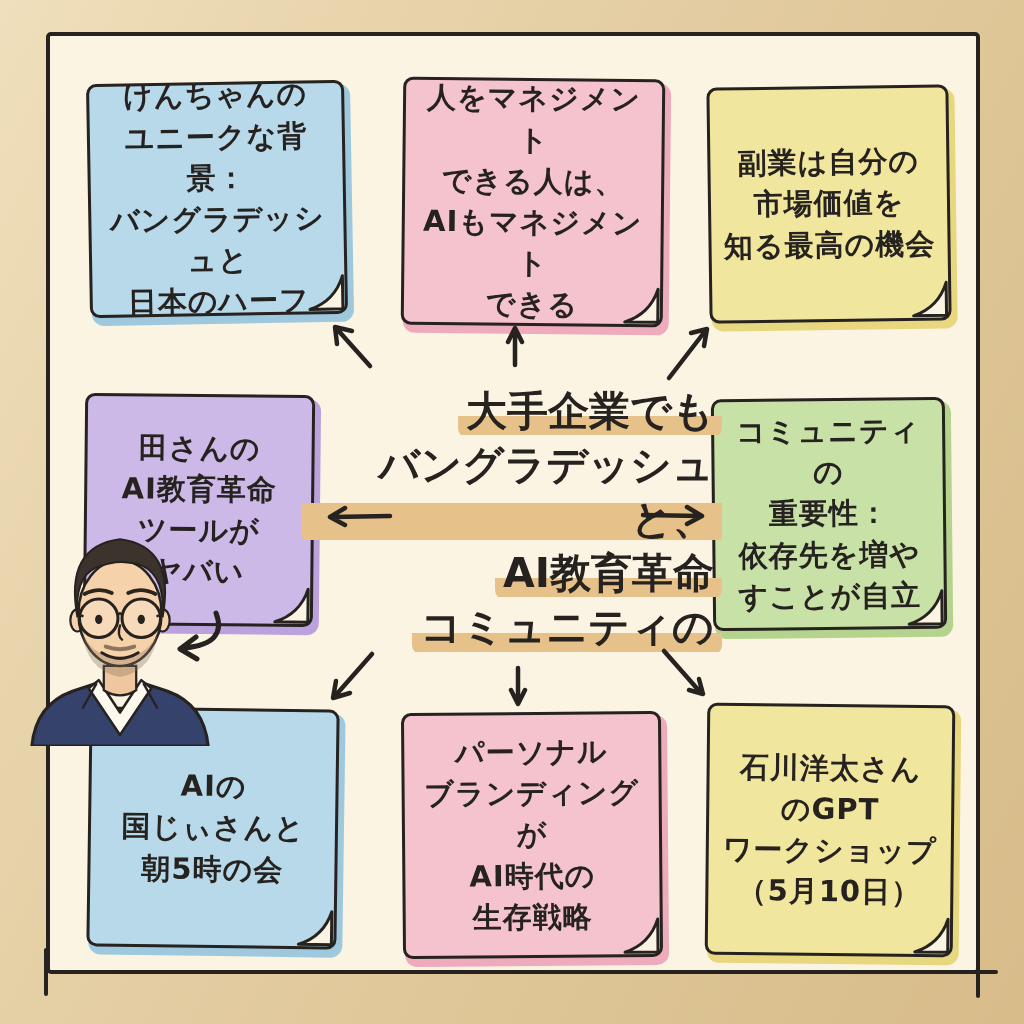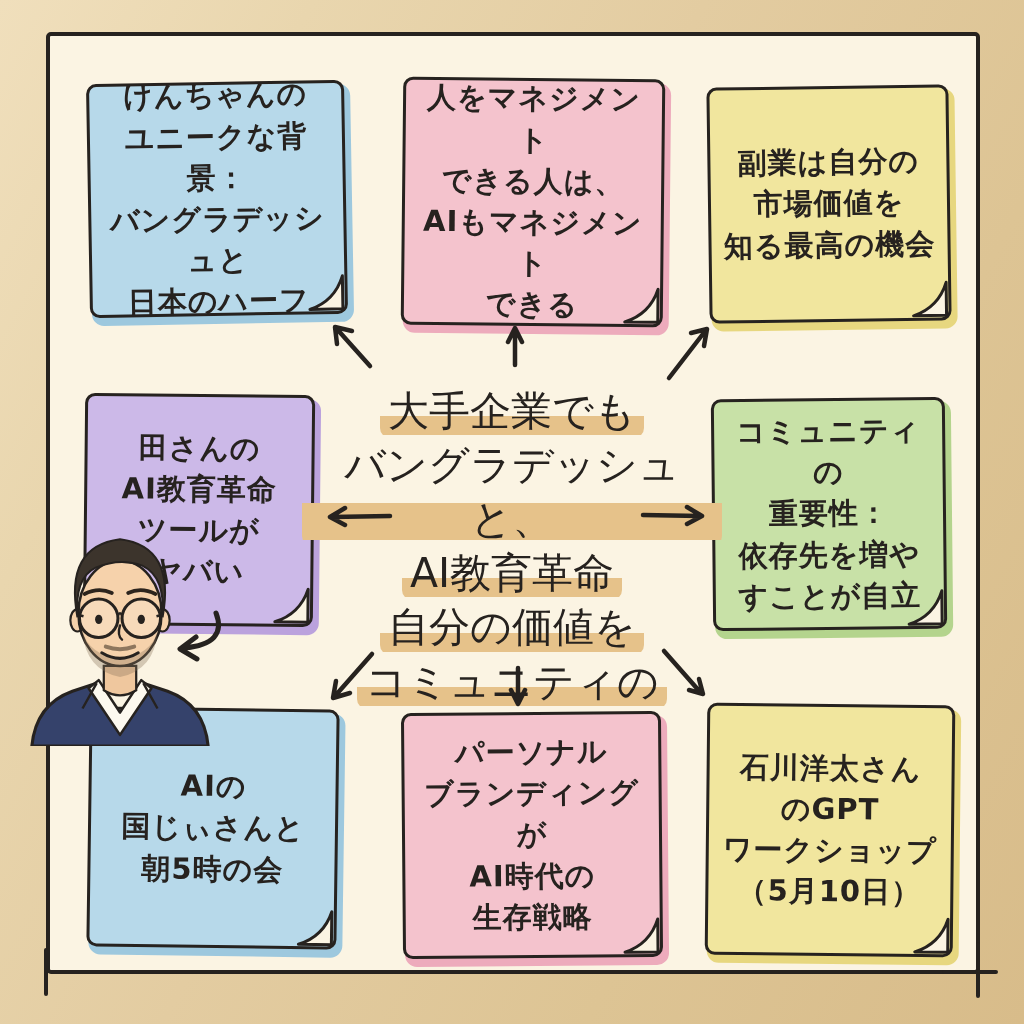--- a/index.html
+++ b/index.html
@@ -47,22 +47,22 @@
   .pos-tl{left:88px;top:82px;width:258px;height:234px;transform:rotate(-1deg);}
   .pos-tc{left:402px;top:78px;width:262px;height:248px;transform:rotate(0.6deg);}
   .pos-tr{left:708px;top:86px;width:242px;height:236px;transform:rotate(-0.8deg);}
   .pos-ml{left:84px;top:394px;width:230px;height:232px;transform:rotate(0.6deg);}
   .pos-mr{left:712px;top:398px;width:234px;height:232px;transform:rotate(-0.6deg);}
   .pos-bl{left:88px;top:708px;width:250px;height:240px;transform:rotate(0.8deg);}
   .pos-bc{left:402px;top:712px;width:260px;height:246px;transform:rotate(-0.5deg);}
   .pos-br{left:706px;top:704px;width:248px;height:252px;transform:rotate(0.6deg);}
   .center-text{
     position:absolute;left:302px;top:384px;width:420px;
-    text-align:center;z-index:3;
-    font-size:41px;font-weight:400;color:var(--ink);
+    text-align:right;z-index:3;
+    font-size:41px;font-weight:700;color:var(--ink);
     line-height:1.32;letter-spacing:0px;
   }
   .center-text .line{display:block;}
   .hl{
     display:inline-block;
     background:linear-gradient(to top,transparent 6%,var(--hl) 6%,var(--hl) 40%,transparent 40%);
     border-radius:10px;
     padding:0 8px;
   }
   .portrait{
@@ -74,21 +74,20 @@
 <body>
 
 <div class="canvas">
 
   <div class="frame"></div>
 
   <div class="center-text">
     <span class="line"><span class="hl">大手企業でも</span></span>
     <span class="line"><span class="hl">バングラデッシュと、</span></span>
     <span class="line"><span class="hl">AI教育革命</span></span>
-    <span class="line"><span class="hl">自分の価値を</span></span>
     <span class="line"><span class="hl">コミュニティの</span></span>
   </div>
 
   <div class="note pos-tl" style="background: rgb(183, 217, 234); box-shadow: rgb(157, 200, 222) 4px 6px 0px 2px;">
     <div class="note-text">けんちゃんの
 ユニークな背景：
 バングラデッシュと
 日本のハーフ</div>
     <svg class="fold" viewBox="0 0 40 40">
         <path d="M36,3 Q28,28 3,36 L36,36 Z" fill="#fbf4e3" stroke="#26221f" stroke-width="3" stroke-linejoin="round"></path>

